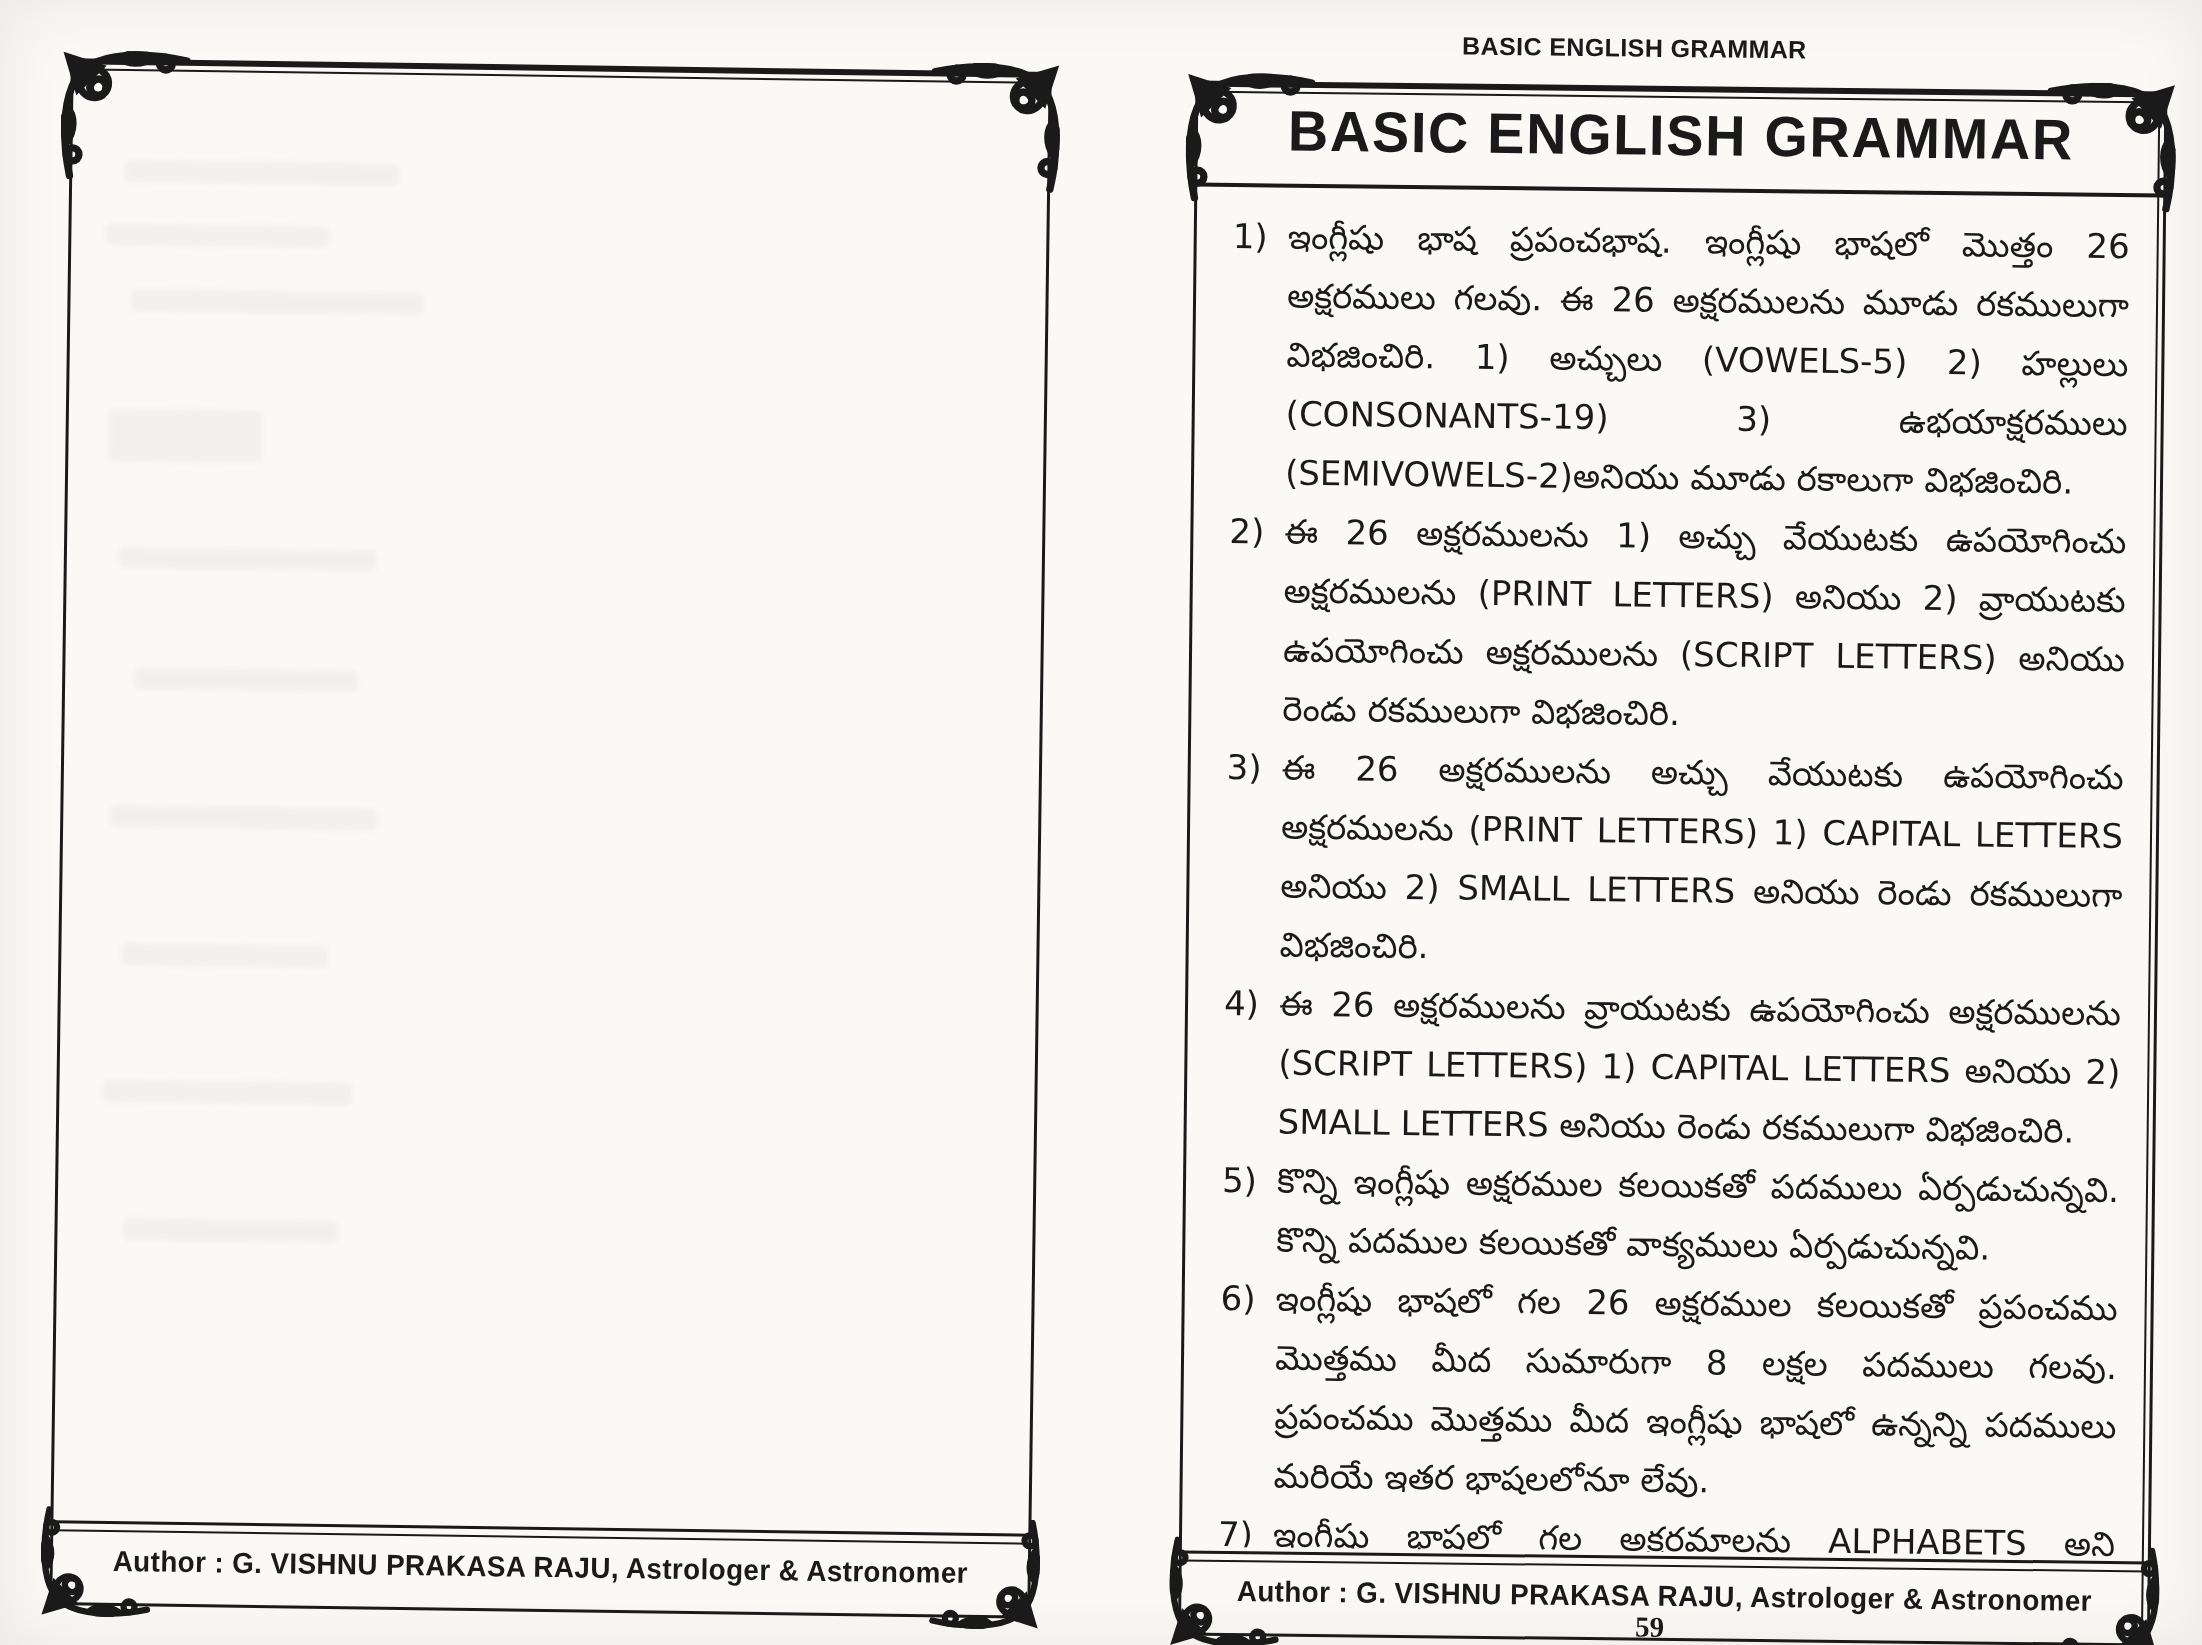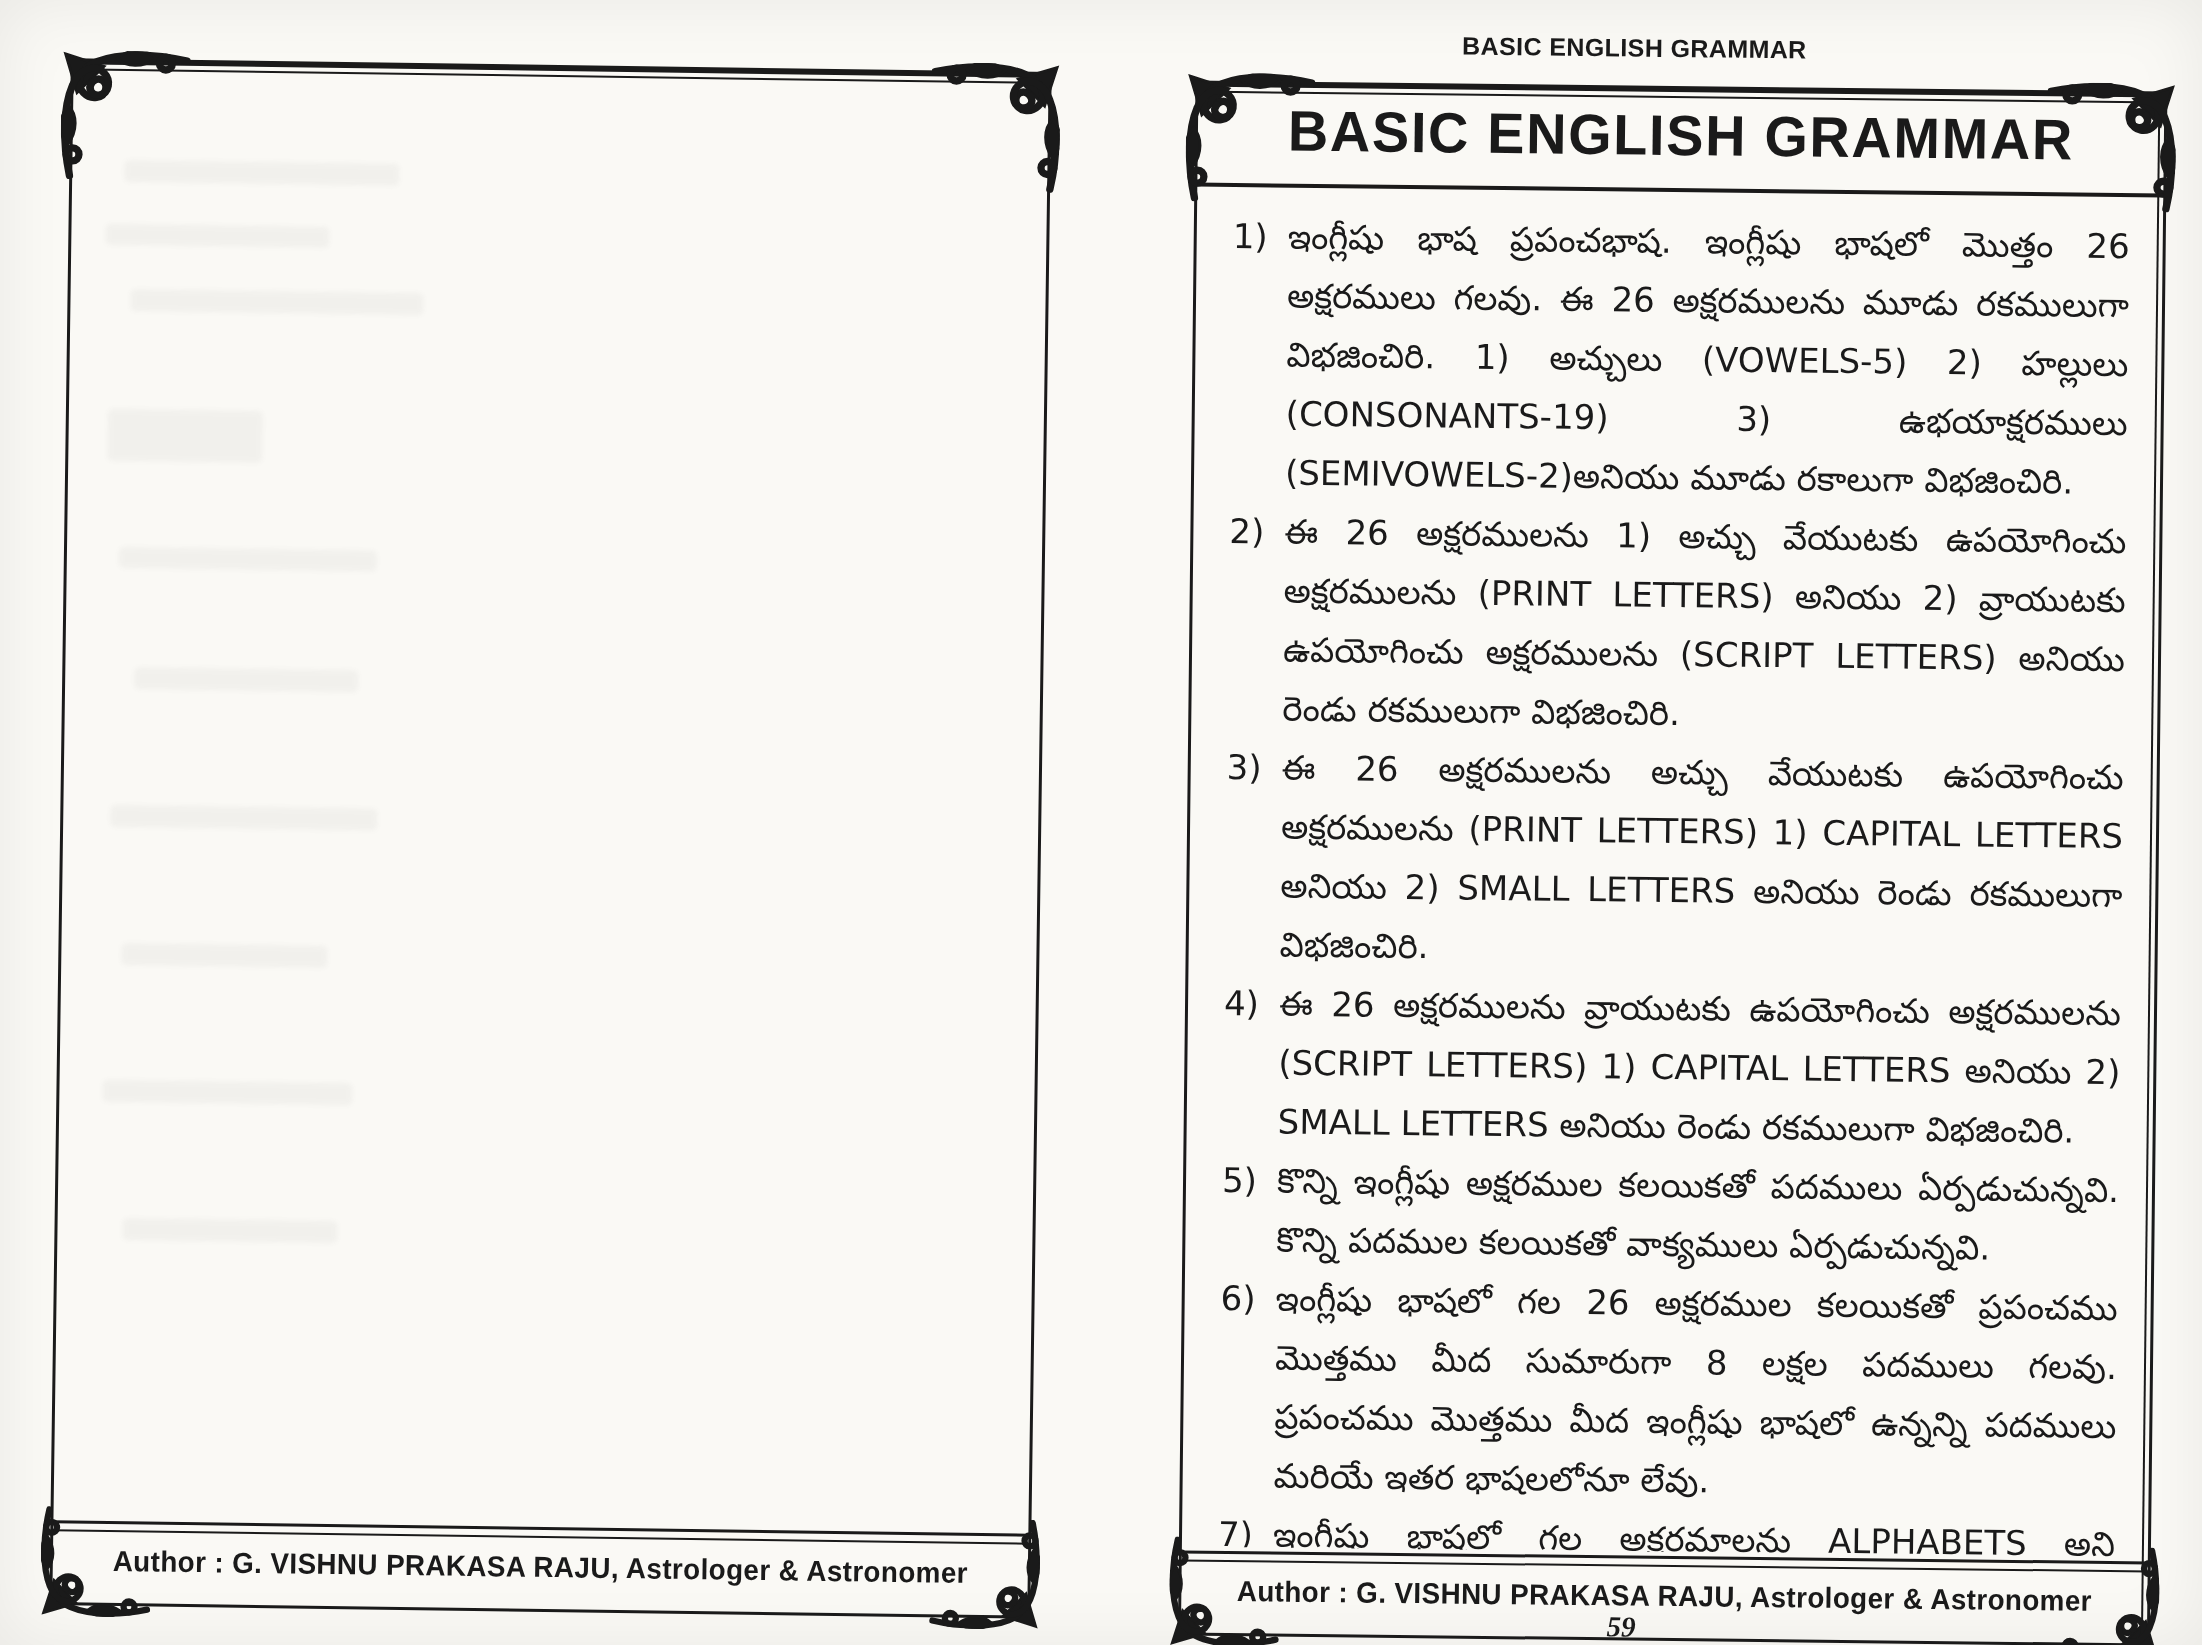--- a/index.html
+++ b/index.html
@@ -60,22 +60,22 @@
     transform:scaleX(.98);white-space:nowrap;
   }
   .body-text{
     position:absolute;left:36px;right:33px;top:120px;bottom:86px;overflow:hidden;
     font-size:34px;line-height:59px;
   }
   .item{display:flex;align-items:flex-start;}
   .item .num{flex:0 0 55px;font-weight:400;}
   .item .txt{flex:1;text-align:justify;}
   .page-number{
-    position:absolute;left:400px;width:86px;bottom:-3.4px;text-align:center;
-    font-family:"Liberation Serif",serif;font-weight:700;font-size:29px;font-style:italic;
+    position:absolute;left:400px;width:86px;bottom:-3.4px;text-align:right;
+    font-family:"Liberation Serif",serif;font-weight:700;font-size:29px;
   }
   
   .smudge{position:absolute;background:#6a6a66;opacity:.055;filter:blur(2.6px);border-radius:5.2px;}
 </style>
 </head>
 <body>
 
 <svg width="0" height="0" style="position:absolute">
   <symbol id="flourish" viewBox="0 0 140 140">
     <g stroke="currentColor" stroke-width="8" stroke-linecap="round" fill="none">

